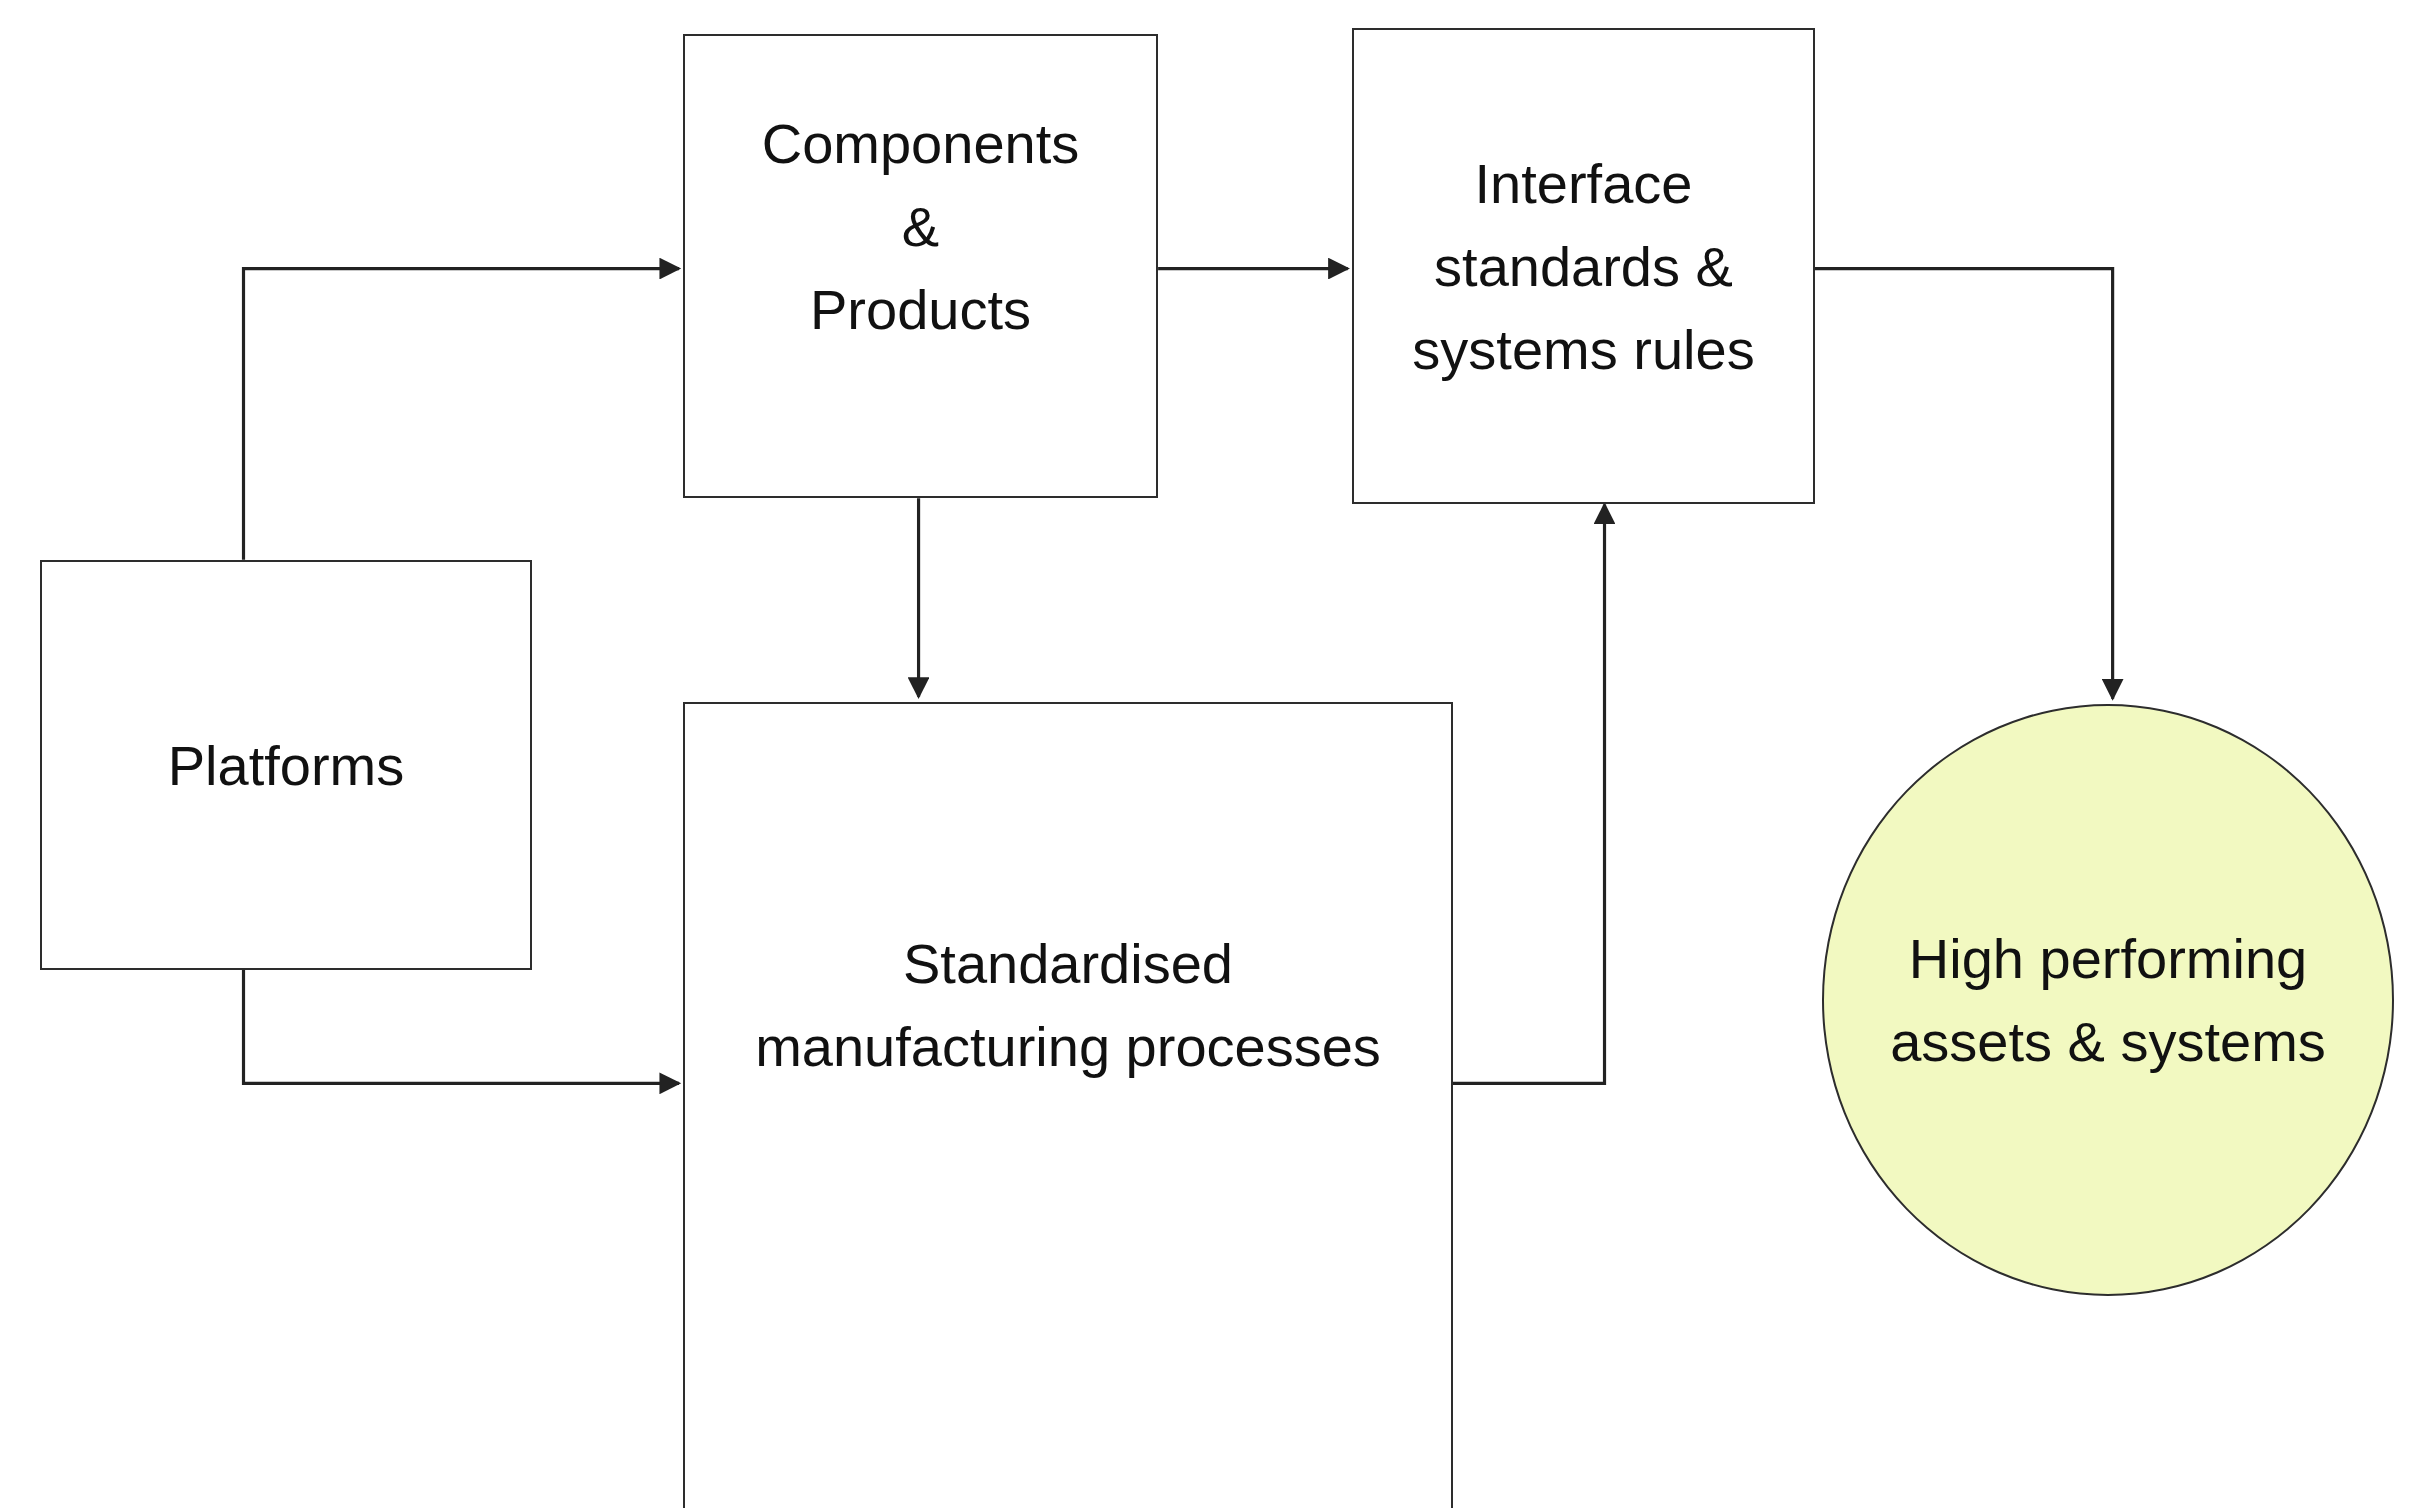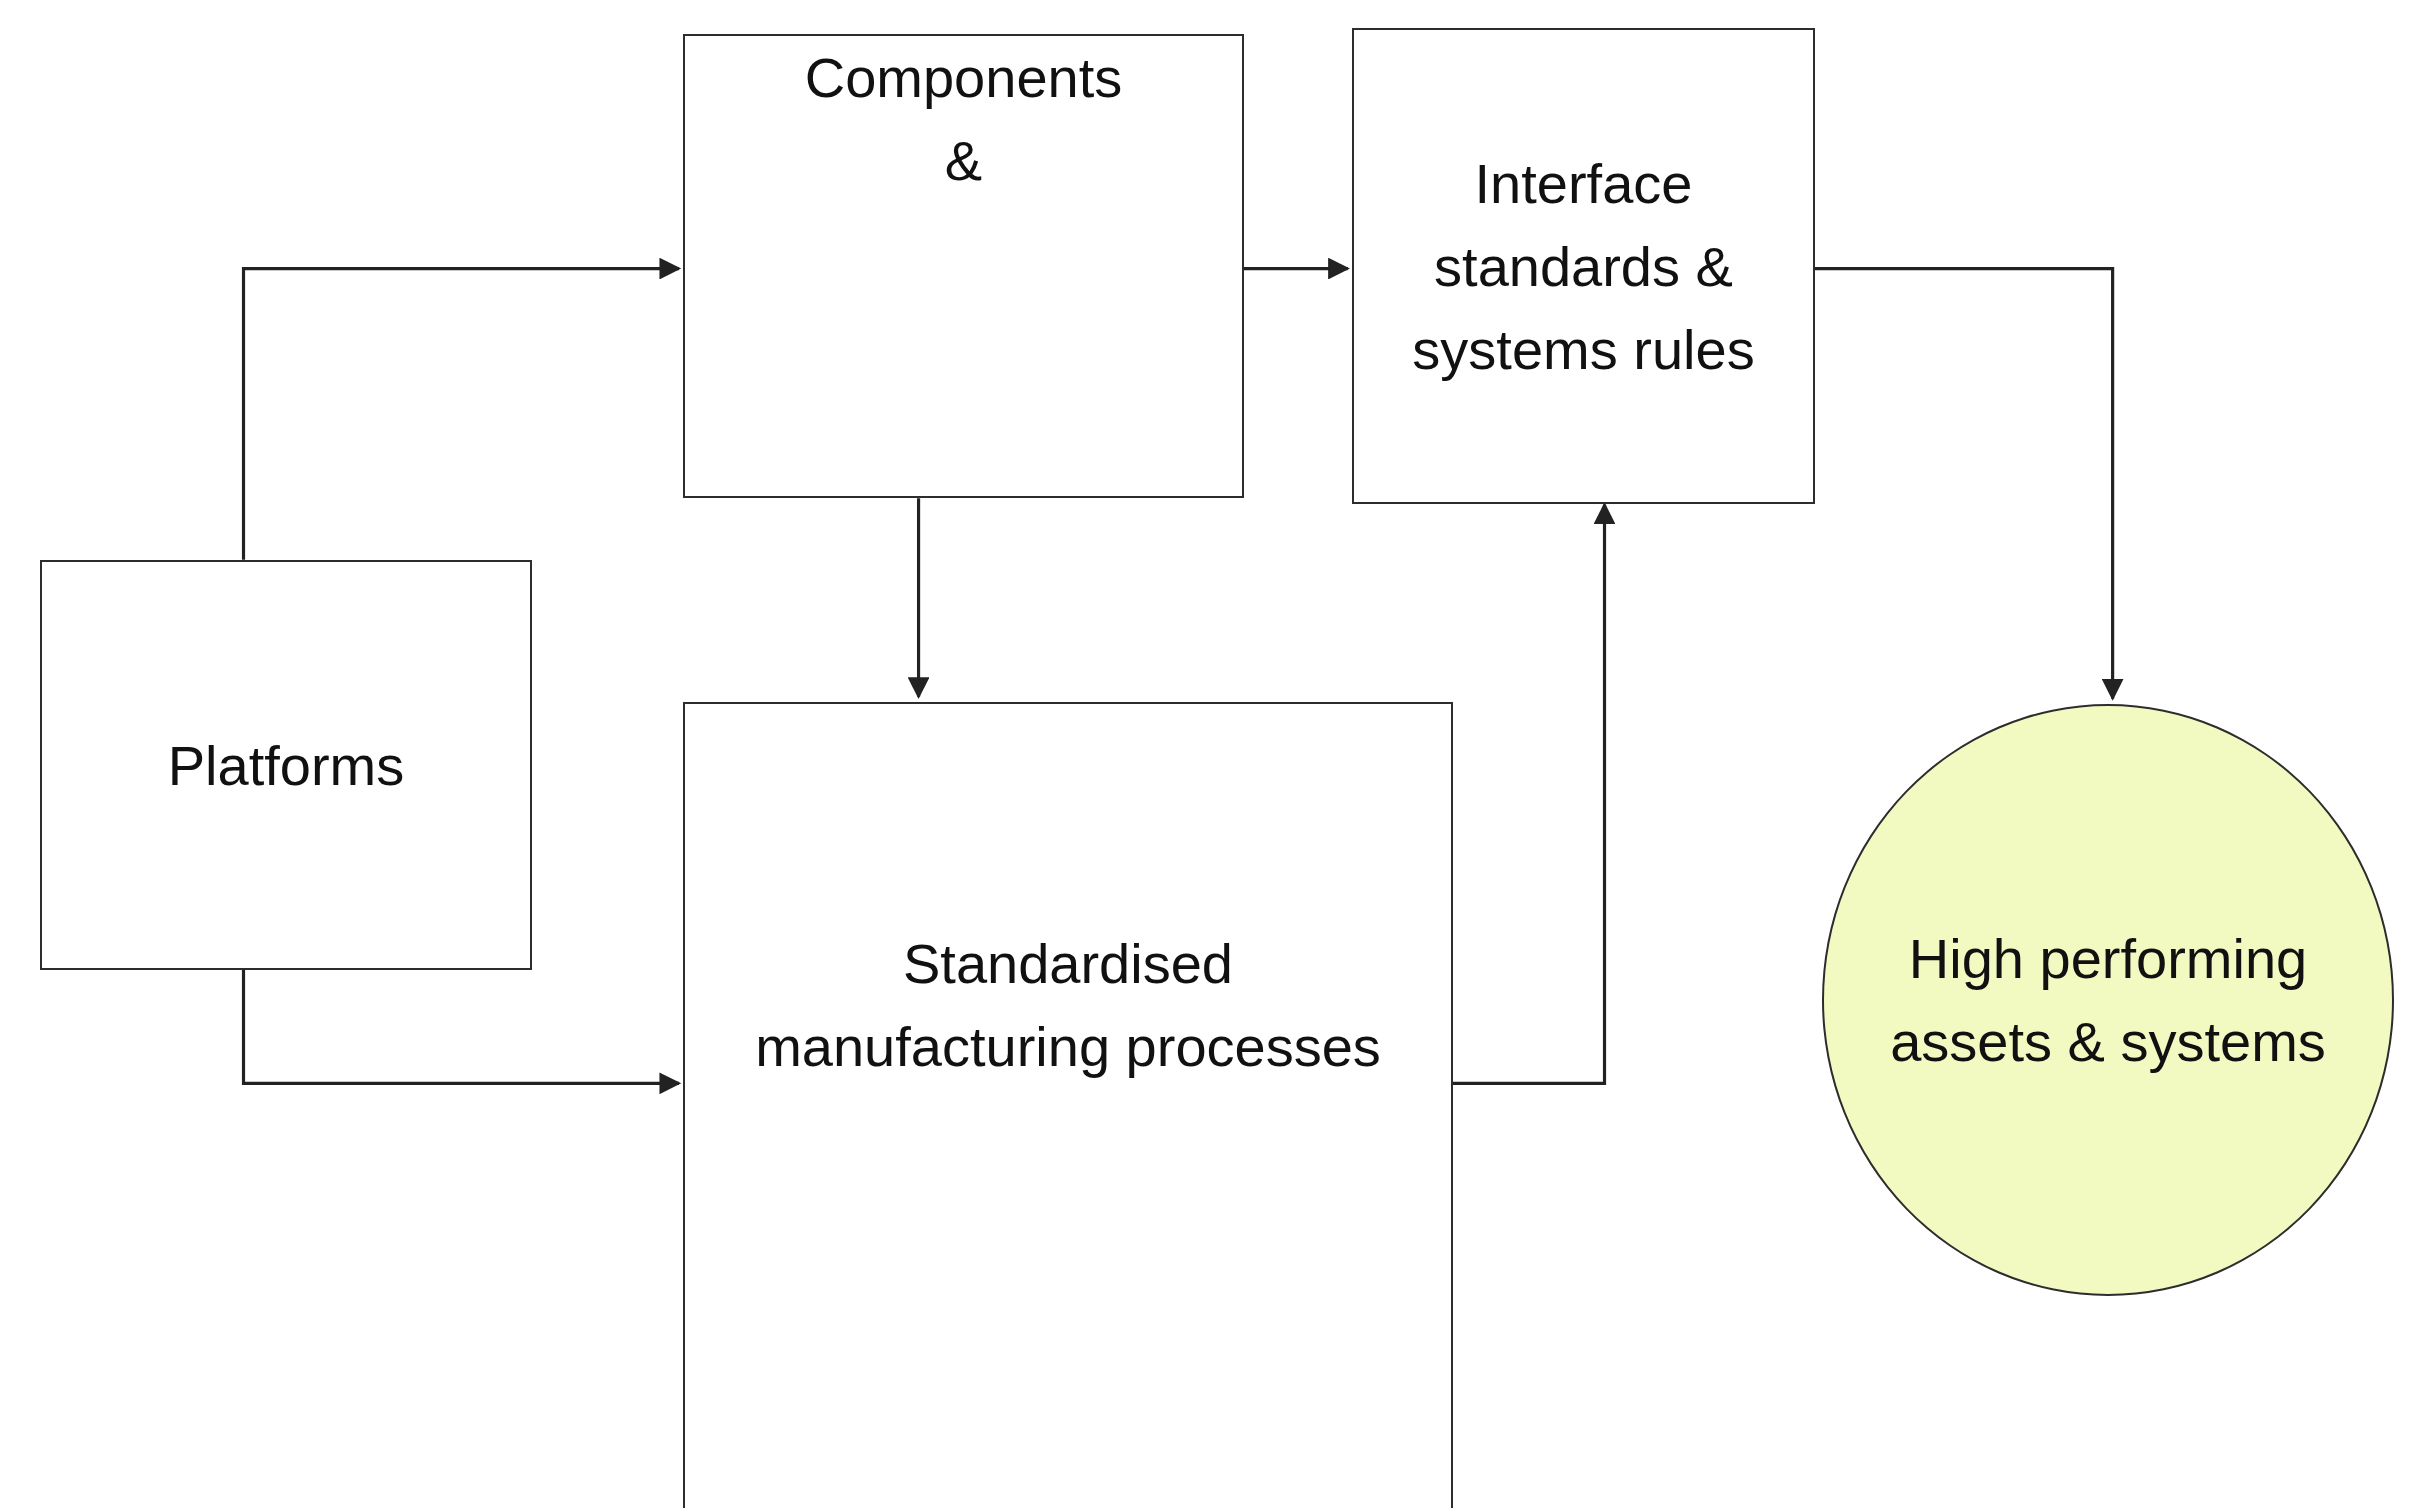--- a/index.html
+++ b/index.html
@@ -31,21 +31,21 @@
     flex-direction: column;
     align-items: center;
     text-align: center;
     font-size: 56px;
     line-height: 83px;
     white-space: nowrap;
   }
   .node .line { display: block; }
 
   #node-platforms      { left: 40px;   top: 560px; width: 492px; height: 410px; justify-content: center; }
-  #node-components     { left: 683px;  top: 34px;  width: 561px; height: 464px; justify-content: flex-start; }
+  #node-components     { left: 683px;  top: 34px;  width: 475px; height: 464px; justify-content: flex-start; padding-top: 66px; }
   #node-interface      { left: 1352px; top: 28px;  width: 463px; height: 476px; justify-content: center; }
   #node-manufacturing  { left: 683px;  top: 702px; width: 770px; height: 930px; justify-content: flex-start; padding-top: 218px; }
   #node-outcome {
     left: 1822px; top: 704px; width: 572px; height: 592px;
     border-radius: 50%;
     border-width: 2.7px;
     justify-content: center;
   }
 </style>
 </head>
@@ -73,20 +73,21 @@
     <polyline points="2000,296 2328,296 2328,770" fill="none" stroke="#222222" stroke-width="3.5" marker-end="url(#arrow)"></polyline>
   </svg>
 
   <div class="node" id="node-platforms">
     <span class="line">Platforms</span>
   </div>
 
   <div class="node" id="node-components">
     <span class="line">Components</span>
     <span class="line">&amp;</span>
+    <span class="line">Products</span>
   </div>
 
   <div class="node" id="node-interface">
     <span class="line">Interface</span>
     <span class="line">standards &amp;</span>
     <span class="line">systems rules</span>
   </div>
 
   <div class="node" id="node-manufacturing">
     <span class="line">Standardised</span>

